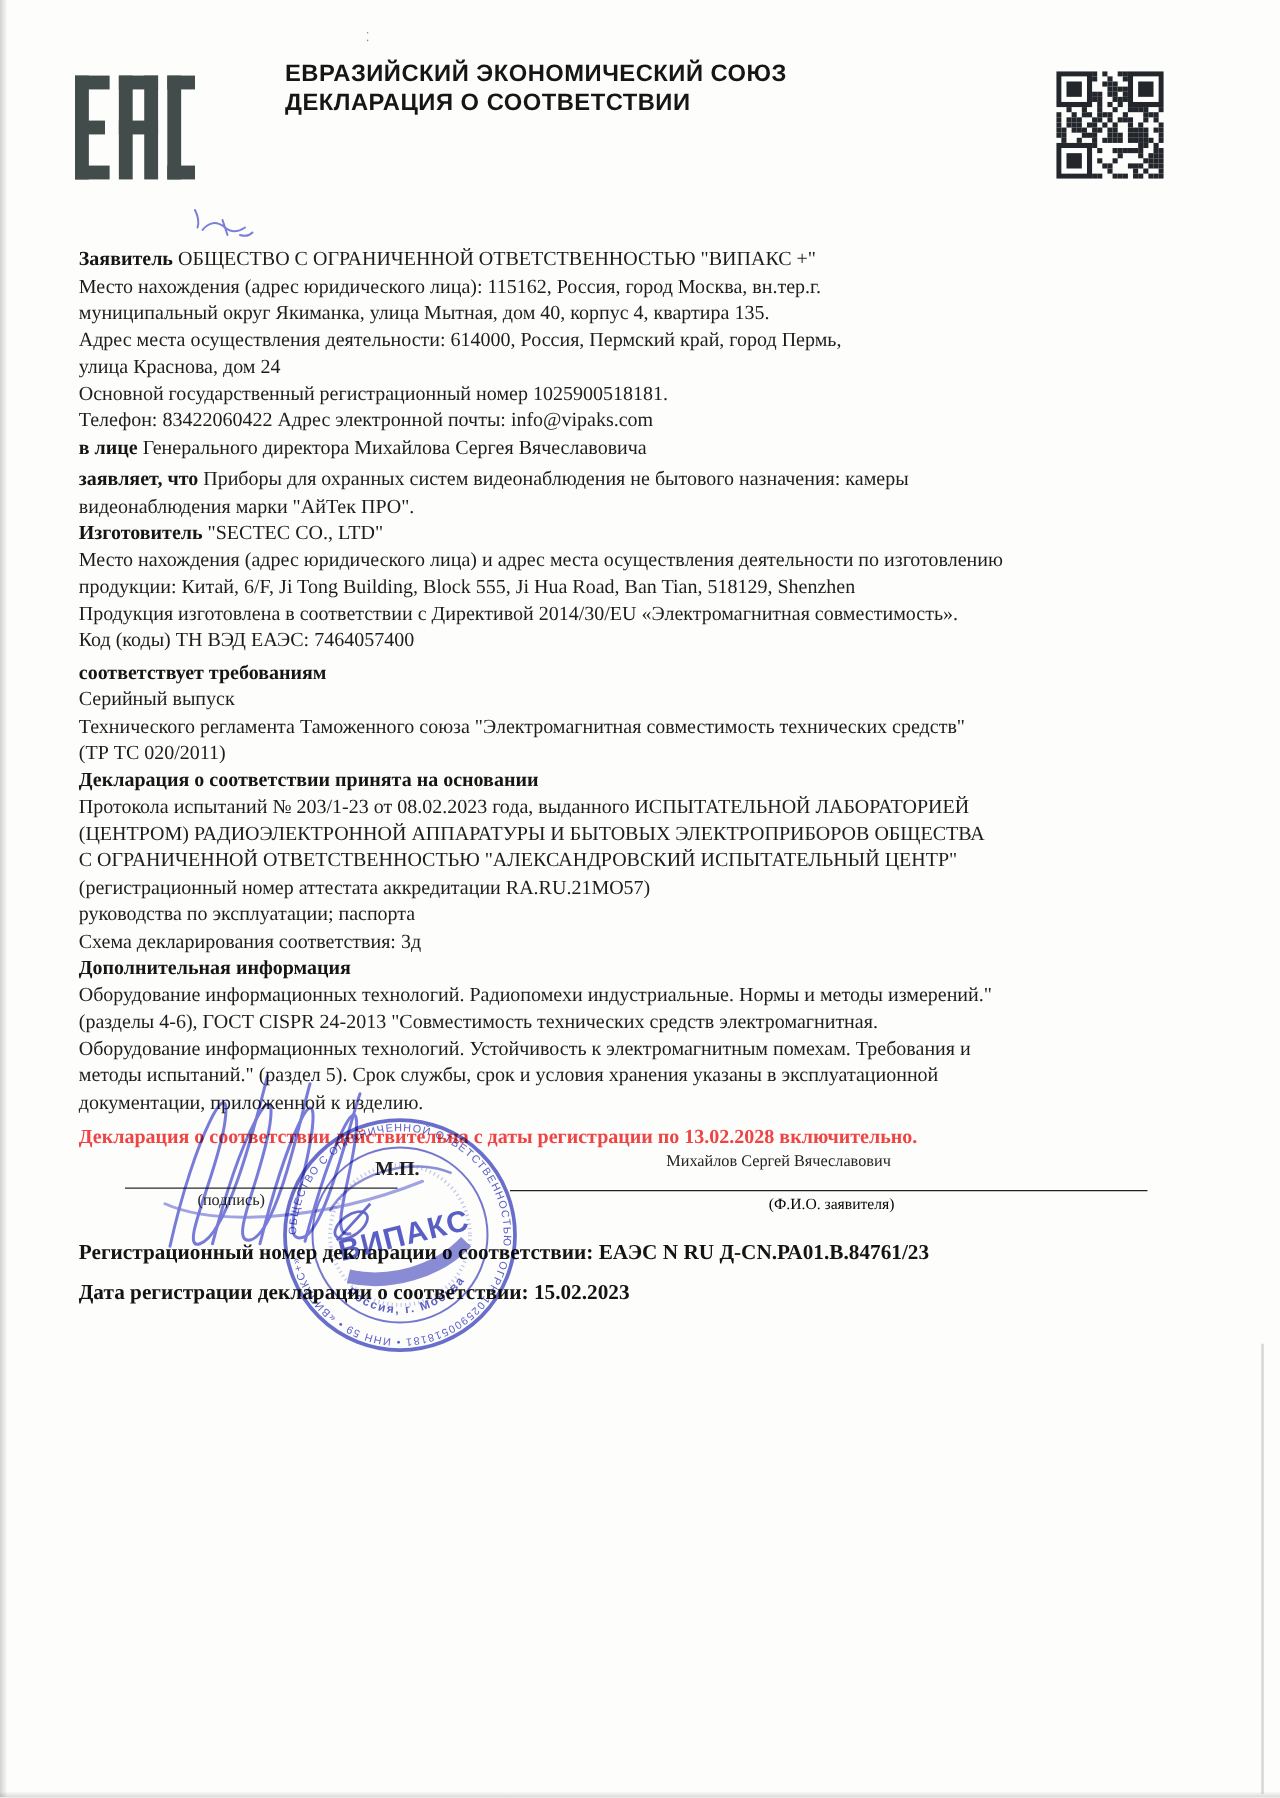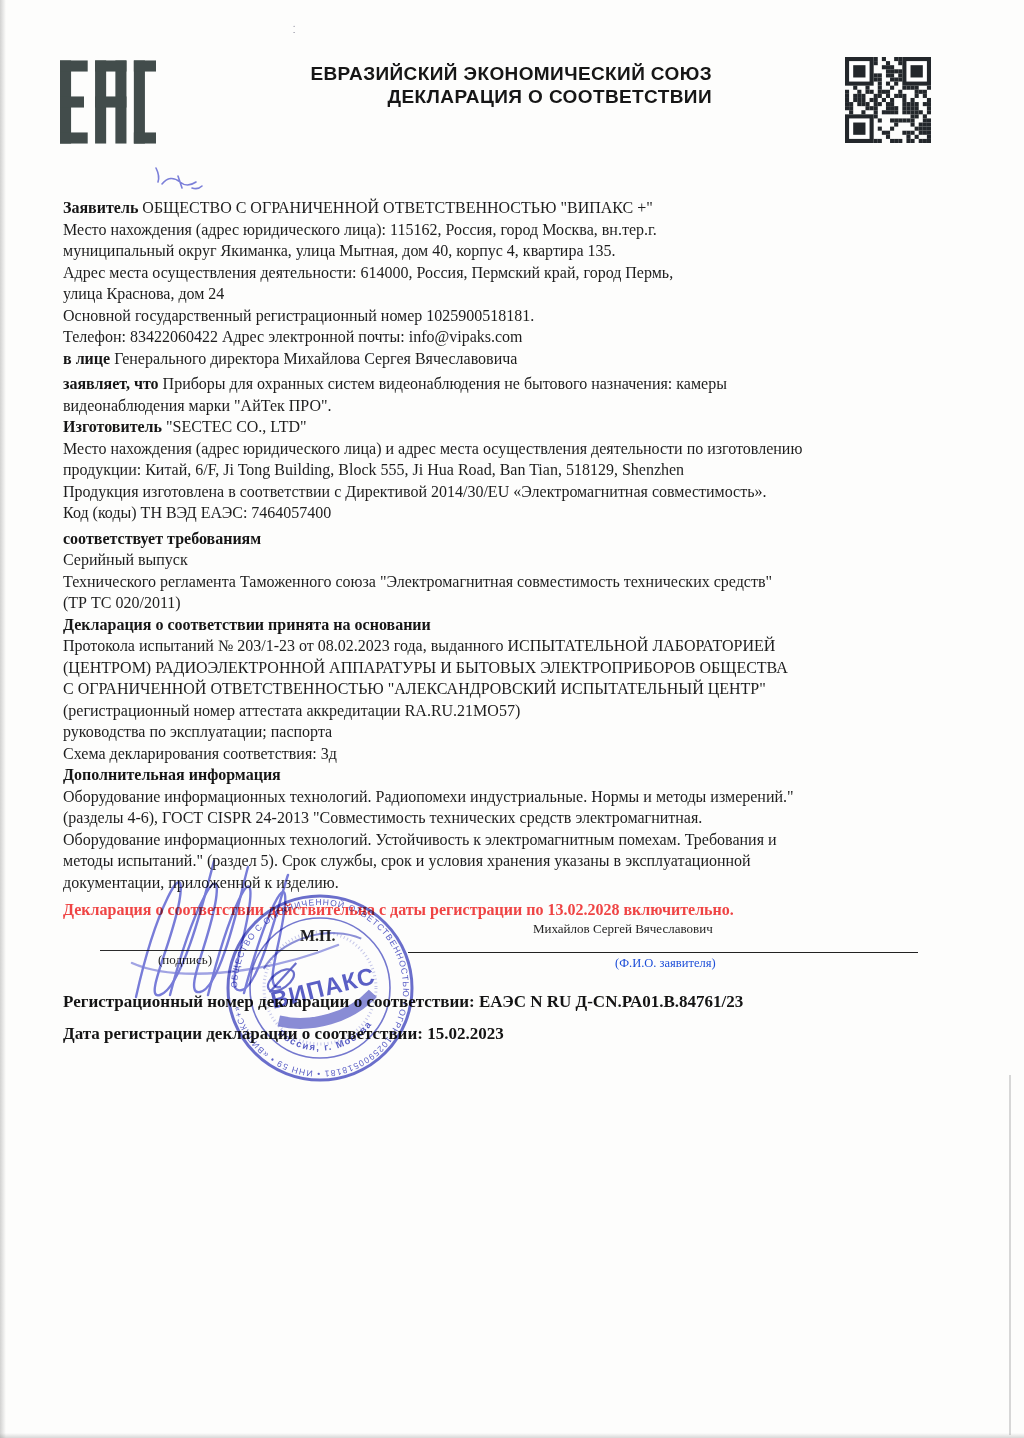--- a/index.html
+++ b/index.html
@@ -7,40 +7,40 @@
         font-family:"Liberation Serif",serif;color:#1d1d1d;}
   
   .scan-left{position:absolute;left:0;top:0;width:6px;height:100%;
              background:linear-gradient(to right,rgba(110,110,110,.30),rgba(0,0,0,0));}
   .scan-bottom{position:absolute;left:0;bottom:0;width:100%;height:5px;
                background:linear-gradient(to top,rgba(120,120,120,.28),rgba(0,0,0,0));}
   .scan-right-line{position:absolute;left:1009px;top:1075px;width:2px;height:360px;
                    background:rgba(120,120,120,.28);}
   
   #eac-logo{position:absolute;left:60px;top:58px;width:96px;height:88px;}
-  #doc-title{position:absolute;left:228px;top:62px;width:484px;text-align:right;
+  #doc-title{position:absolute;left:228px;top:48px;width:484px;text-align:left;
              font-family:"Liberation Sans",sans-serif;font-weight:bold;font-size:19px;
              line-height:23px;color:#161616;letter-spacing:.4px;}
   #qr{position:absolute;left:845px;top:57px;width:86px;height:86px;}
   .speck{position:absolute;color:#8a8a9a;font-size:10px;}
   #ink-mark{position:absolute;left:148px;top:150px;width:80px;height:48px;}
   
   #doc{position:absolute;left:63px;top:197px;width:896px;}
   .ln{margin:0;font-size:16px;line-height:21.5px;white-space:nowrap;}
   .ln b{font-weight:bold;color:#151515;}
   .gap{margin-top:4px;}
   #validity{margin-top:6px;font-weight:bold;color:#ef4444;}
   
   #sig{position:relative;height:52px;margin-top:2px;}
   #sig-line-left{position:absolute;left:37px;top:27px;width:218px;border-top:1.6px solid #2b2b2b;}
   #sig-caption-left{position:absolute;left:95px;top:29px;font-size:13px;color:#262626;}
   #mp-label{position:absolute;left:237px;top:4px;font-size:16px;color:#222;font-weight:bold;}
   #signer-name{position:absolute;left:470px;top:-2px;font-size:13px;color:#242424;}
   #sig-line-right{position:absolute;left:345px;top:29px;width:510px;border-top:1.7px solid #222;}
-  #sig-caption-right{position:absolute;left:552px;top:33px;font-size:12.5px;color:#1d4ed8;}
+  #sig-caption-right{position:absolute;left:552px;top:33px;font-size:12.5px;color:#000000;}
   
   .reg{margin:0;font-size:17px;line-height:21.5px;font-weight:bold;color:#141414;white-space:nowrap;}
   #reg-number{margin-top:16px;}
   #reg-date{margin-top:11px;}
   
   #stamp{position:absolute;left:210px;top:878px;width:220px;height:220px;mix-blend-mode:multiply;opacity:.92;}
   #signature-scrawl{position:absolute;left:128px;top:845px;width:235px;height:165px;
                     mix-blend-mode:multiply;opacity:.88;}
 </style>
 </head>

